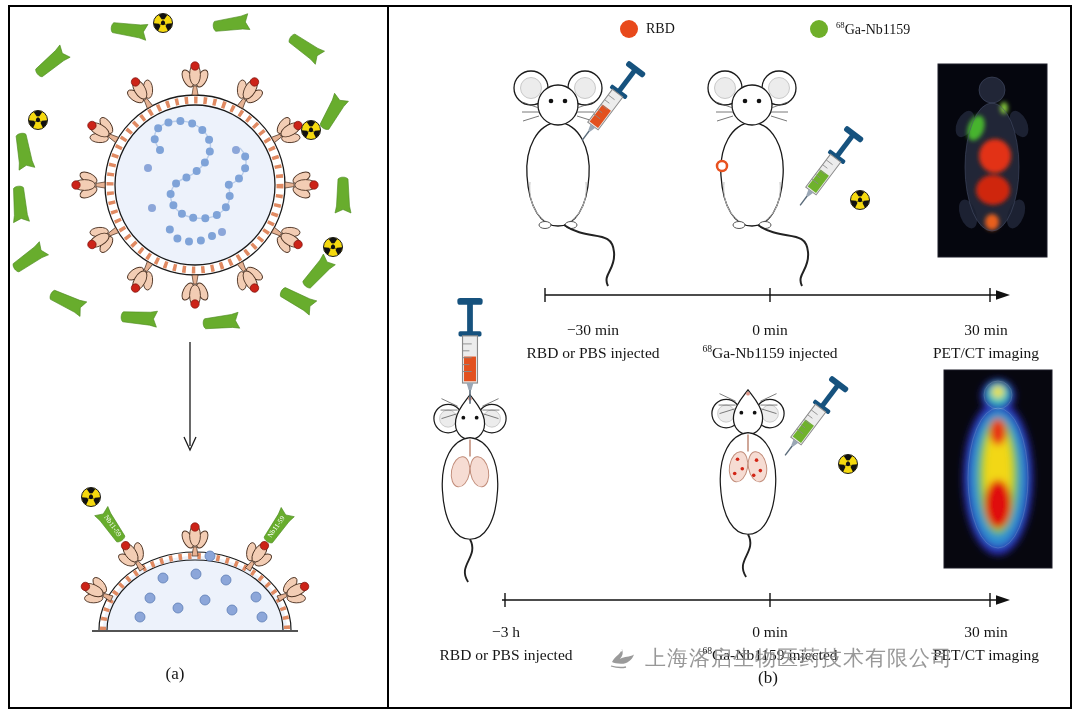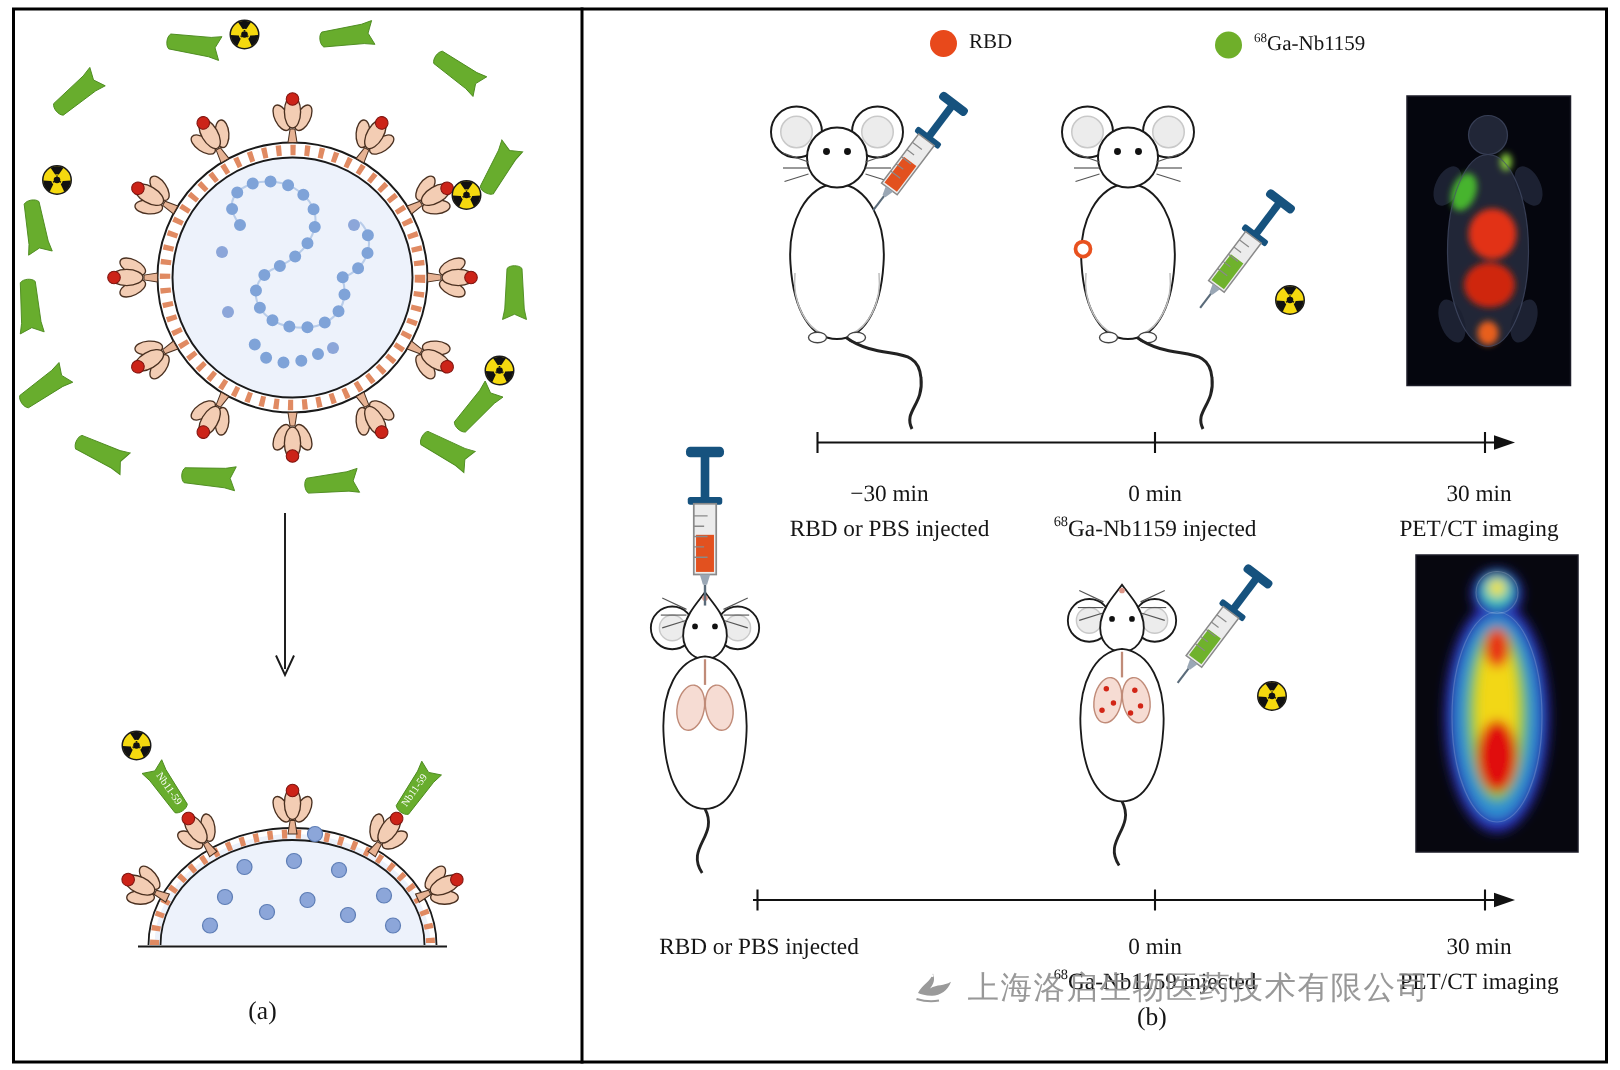--- a/index.html
+++ b/index.html
@@ -408,39 +408,40 @@
     </g>
   </svg>
 
   <div class="frame"></div>
   <div class="divider"></div>
 
   <div class="legend-item" style="left:620px;top:20px;">
     <span class="dot dot-rbd"></span>
     <span>RBD</span>
   </div>
-  <div class="legend-item" style="left:810px;top:20px;align-items:flex-end;">
+  <div class="legend-item" style="left:810px;top:20px;">
     <span class="dot dot-tracer"></span>
     <span><sup>68</sup><span>Ga-Nb1159</span></span>
   </div>
 
   <div class="tl-label" style="left:488px;top:318px;">
     <div class="tl-time">−30 min</div>
     <div class="tl-event"><sup></sup><span>RBD or PBS injected</span></div>
   </div>
   <div class="tl-label" style="left:665px;top:318px;">
     <div class="tl-time">0 min</div>
     <div class="tl-event"><sup>68</sup><span>Ga-Nb1159 injected</span></div>
   </div>
   <div class="tl-label" style="left:881px;top:318px;">
     <div class="tl-time">30 min</div>
     <div class="tl-event"><sup></sup><span>PET/CT imaging</span></div>
   </div>
 
   <div class="tl-label" style="left:401px;top:620px;">
+    <div class="tl-time">−3 h</div>
     <div class="tl-event"><sup></sup><span>RBD or PBS injected</span></div>
   </div>
   <div class="tl-label" style="left:665px;top:620px;">
     <div class="tl-time">0 min</div>
     <div class="tl-event"><sup>68</sup><span>Ga-Nb1159 injected</span></div>
   </div>
   <div class="tl-label" style="left:881px;top:620px;">
     <div class="tl-time">30 min</div>
     <div class="tl-event"><sup></sup><span>PET/CT imaging</span></div>
   </div>

